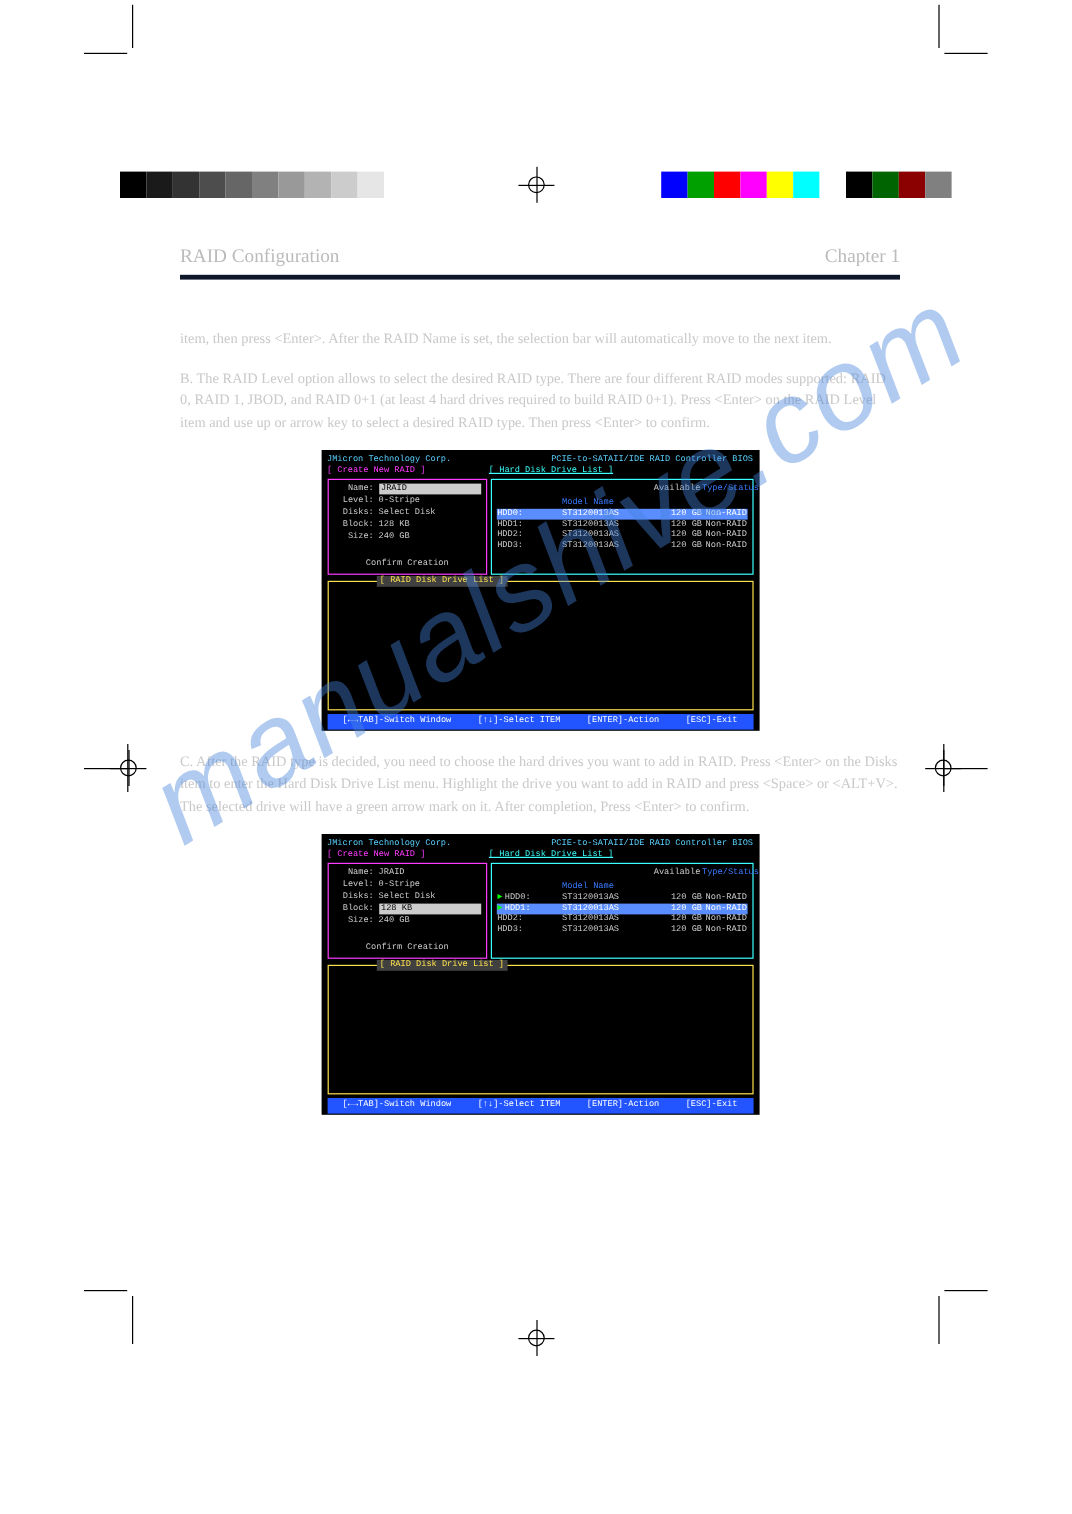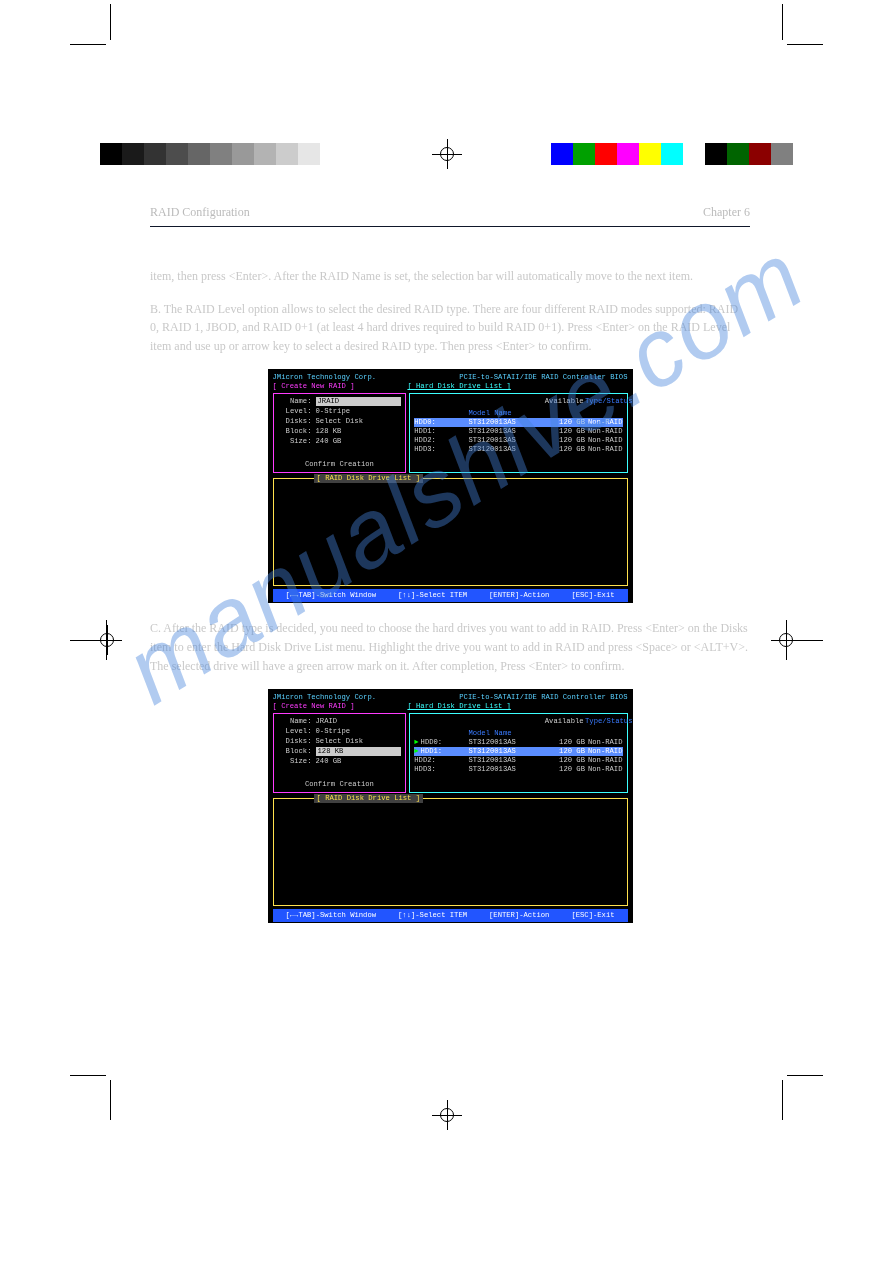--- a/index.html
+++ b/index.html
@@ -41,23 +41,23 @@
 
   
   .page-content {
     position: absolute;
     top: 205px;
     left: 150px;
     width: 600px;
   }
   .page-header {
     display:flex; justify-content:space-between;
-    font-size:12px; color:#bbb;
+    font-size:16px; color:#bbb;
     padding-bottom:6px;
-    border-bottom:1px solid #0f172a;
+    border-bottom:4px solid #0f172a;
     margin-bottom:40px;
   }
   .body-text {
     font-size: 12px;
     color: #c9c9c9;
     line-height: 1.55;
     margin-bottom: 14px;
   }
 
   
@@ -185,21 +185,21 @@
       <div class="swatch" style="background: rgb(139, 0, 0);"></div>
       <div class="swatch" style="background: rgb(128, 128, 128);"></div>
     </div>
 </div>
 
 <div class="watermark">manualshive.com</div>
 
 <div class="page-content">
   <div class="page-header">
     <span>RAID Configuration</span>
-    <span>Chapter 6</span>
+    <span>Chapter 1</span>
   </div>
 
   <p class="body-text">item, then press &lt;Enter&gt;. After the RAID Name is set, the selection bar will automatically move to the next item.</p>
   <p class="body-text">B. The RAID Level option allows to select the desired RAID type. There are four different RAID modes supported: RAID 0, RAID 1, JBOD, and RAID 0+1 (at least 4 hard drives required to build RAID 0+1). Press &lt;Enter&gt; on the RAID Level item and use up or arrow key to select a desired RAID type. Then press &lt;Enter&gt; to confirm.</p>
 
   <div class="bios">
     <div class="titleline">
       <span>JMicron Technology Corp.</span>
       <span>PCIE-to-SATAII/IDE RAID Controller BIOS</span>
     </div>

